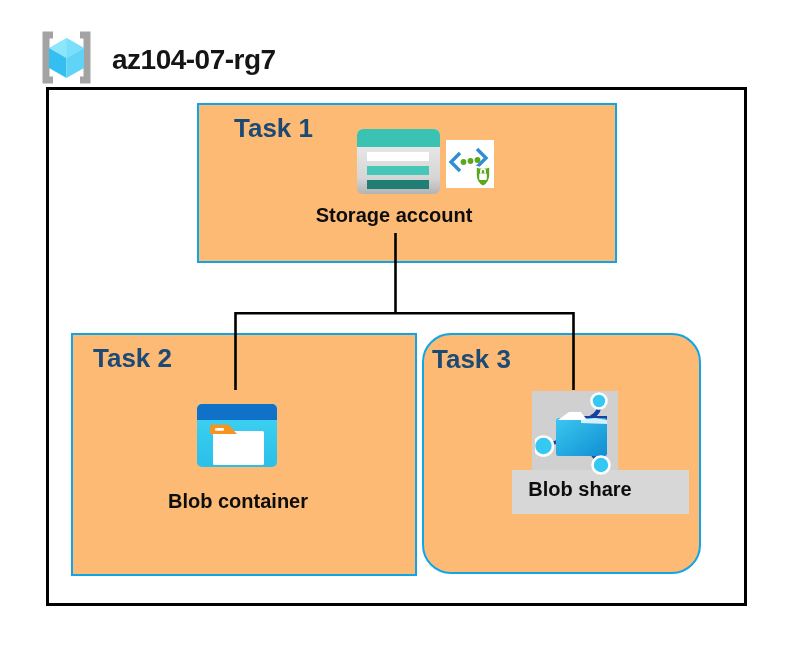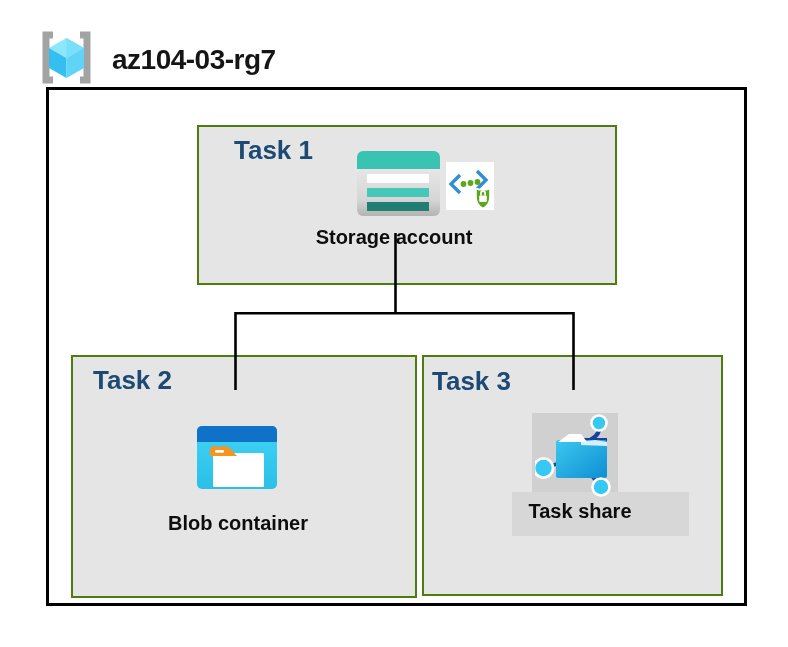--- a/index.html
+++ b/index.html
@@ -13,25 +13,25 @@
     position:absolute;left:112px;top:44px;
     font-size:28px;font-weight:700;color:#151515;letter-spacing:-0.5px;
   }
   
   .outer-box{
     position:absolute;left:46px;top:87px;width:701px;height:519px;
     border:3px solid #000;background:#fff;box-sizing:border-box;
   }
   
   .task-box{
-    position:absolute;background:#e5e5e5;border:2px solid #4d7c0f;box-sizing:border-box;margin-top:22px;
+    position:absolute;background:#fdba74;border:2px solid #0ea5e9;box-sizing:border-box;
   }
   #task1{left:197px;top:103px;width:420px;height:160px;}
   #task2{left:71px;top:333px;width:346px;height:243px;}
-  #task3{left:422px;top:333px;width:301px;height:241px;}
+  #task3{left:422px;top:333px;width:279px;height:241px;border-radius:29px;}
   .task-label{
     position:absolute;font-size:26px;font-weight:700;color:#1c4a74;line-height:1;
   }
   #task1 .task-label{left:35px;top:10px;}
   #task2 .task-label{left:20px;top:10px;}
   #task3 .task-label{left:8px;top:11px;}
   .caption{
     position:absolute;font-size:20px;font-weight:700;color:#0d0d0d;
     transform:translateX(-50%);white-space:nowrap;line-height:1;
   }
@@ -59,21 +59,21 @@
   <div class="abs" style="left:38px;top:31px;width:57px;height:53px;">
     <svg width="57" height="53" viewBox="0 0 57 53">
       <path d="M15,4 H8 V49 H15" fill="none" stroke="#a3a3a3" stroke-width="7"></path>
       <path d="M42,4 H49 V49 H42" fill="none" stroke="#a3a3a3" stroke-width="7"></path>
       <polygon points="28.5,7 46,17 28.5,27 11,17" fill="#8ce6fc"></polygon>
       <polygon points="28.5,7 46,17 28.5,27" fill="#79dffa"></polygon>
       <polygon points="11,17 28.5,27 28.5,47 11,37" fill="#35bff0"></polygon>
       <polygon points="46,17 28.5,27 28.5,47 46,37" fill="#5fd4f7"></polygon>
     </svg>
   </div>
-  <div class="rg-title">az104-03-rg7</div>
+  <div class="rg-title">az104-07-rg7</div>
 
   <div class="outer-box"></div>
 
   <div class="task-box" id="task1">
     <div class="task-label">Task 1</div>
 
     <div class="storage-icon">
       <svg width="83" height="65" viewBox="0 0 83 65">
         <defs>
           <linearGradient id="sg" x1="0" y1="0" x2="0" y2="1">
@@ -154,21 +154,21 @@
 
         <path d="M23,28 L34,20 h12 l6,8 z" fill="#ffffff"></path>
         <path d="M46,28 l14,-2 12,2 v4 l-26,-1 z" fill="#eaf6fd" opacity="0.9"></path>
 
         <circle cx="64" cy="9" r="7.5" fill="#35c8f2" stroke="#ffffff" stroke-width="2.6"></circle>
         <circle cx="8.5" cy="54" r="9.5" fill="#35c8f2" stroke="#ffffff" stroke-width="2.6"></circle>
         <circle cx="66" cy="73" r="8.5" fill="#35c8f2" stroke="#ffffff" stroke-width="2.6"></circle>
       </svg>
     </div>
 
-    <div class="caption">Task share</div>
+    <div class="caption">Blob share</div>
   </div>
 
   <svg id="connector-layer" width="788" height="647" viewBox="0 0 788 647">
     <path d="M395.5,233 V312" stroke="#000" stroke-width="2.6" fill="none"></path>
     <path d="M235.5,390 V313.3 H573.5 V390" stroke="#000" stroke-width="2.6" fill="none"></path>
   </svg>
 
 </div>
 
 </body></html>

